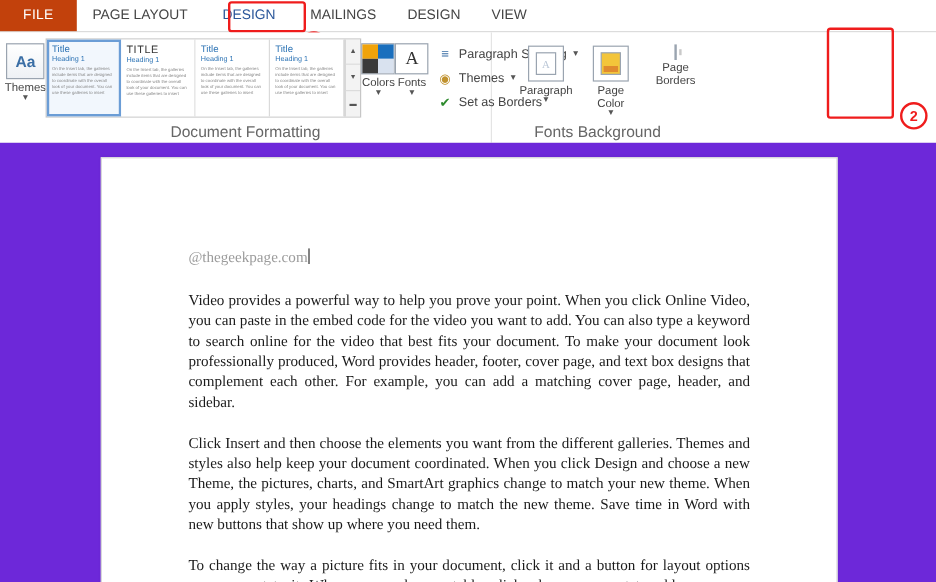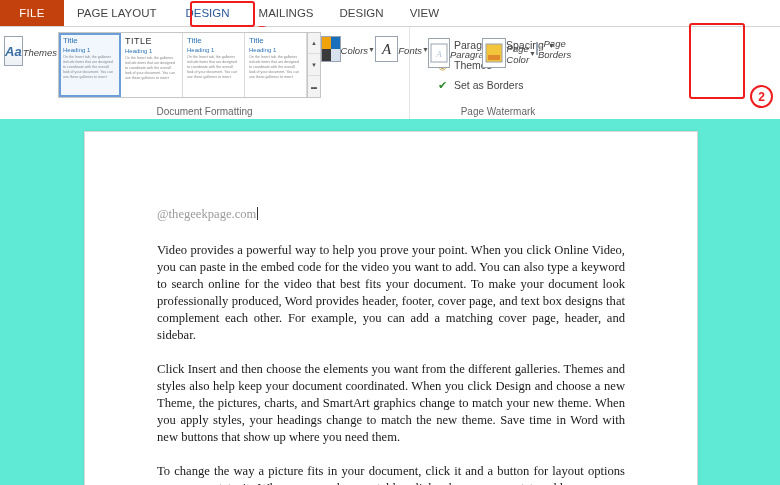--- a/index.html
+++ b/index.html
@@ -68,37 +68,36 @@
     justify-content: space-between;
     padding: 3px 4px 0 4px;
     border-right: 1px solid #e4e4e4;
   }
   .group-body {
     display: flex;
     align-items: flex-start;
     flex: 1;
   }
   .group-label {
-    font-size: 10px;
+    font-size: 13px;
     color: #666666;
     text-align: center;
     padding-bottom: 2px;
   }
 
   .btn-big {
     width: 54px;
     display: flex;
-    flex-direction: row;
+    flex-direction: column;
     align-items: center;
     font-size: 9.5px;
     color: #444444;
     padding-top: 3px;
     line-height: 11px;
     text-align: center;
-    font-style: italic;
   }
   .btn-big .glyph {
     margin-bottom: 2px;
   }
   .caret {
     font-size: 7px;
     line-height: 6px;
     color: #555;
   }
 
@@ -238,21 +237,21 @@
     background: #ffffff;
   }
 
   
   .doc-area {
     position: absolute;
     top: 119px;
     left: 0;
     right: 0;
     bottom: 0;
-    background: #5eead4;
+    background: #6d28d9;
     overflow: hidden;
   }
   .page {
     position: absolute;
     left: 84px;
     top: 12px;
     width: 612px;
     height: 400px;
     background: #ffffff;
     border: 1px solid #d8d8d8;
@@ -403,21 +402,21 @@
         <span class="caret">▼</span>
       </div>
 
       <div class="btn-big" style="padding-top:8px;">
         <span class="glyph"><span class="pb-box"></span></span>
         <span style="white-space:pre-line;">Page
 Borders</span>
       </div>
 
     </div>
-    <div class="group-label" style="padding-right:32px;">Page Watermark</div>
+    <div class="group-label" style="padding-right:32px;">Fonts Background</div>
   </div>
 
   <div class="red-box" style="left:689px; top:-4px; width:56px; height:76px;"></div>
   <div class="marker" style="left:750px; top:58px;">2</div>
 </div>
 
 <div class="doc-area">
   <div class="page">
     <div class="page-inner">
       <div class="watermark-line"><span>@thegeekpage.com</span><span class="caret-bar"></span></div>

